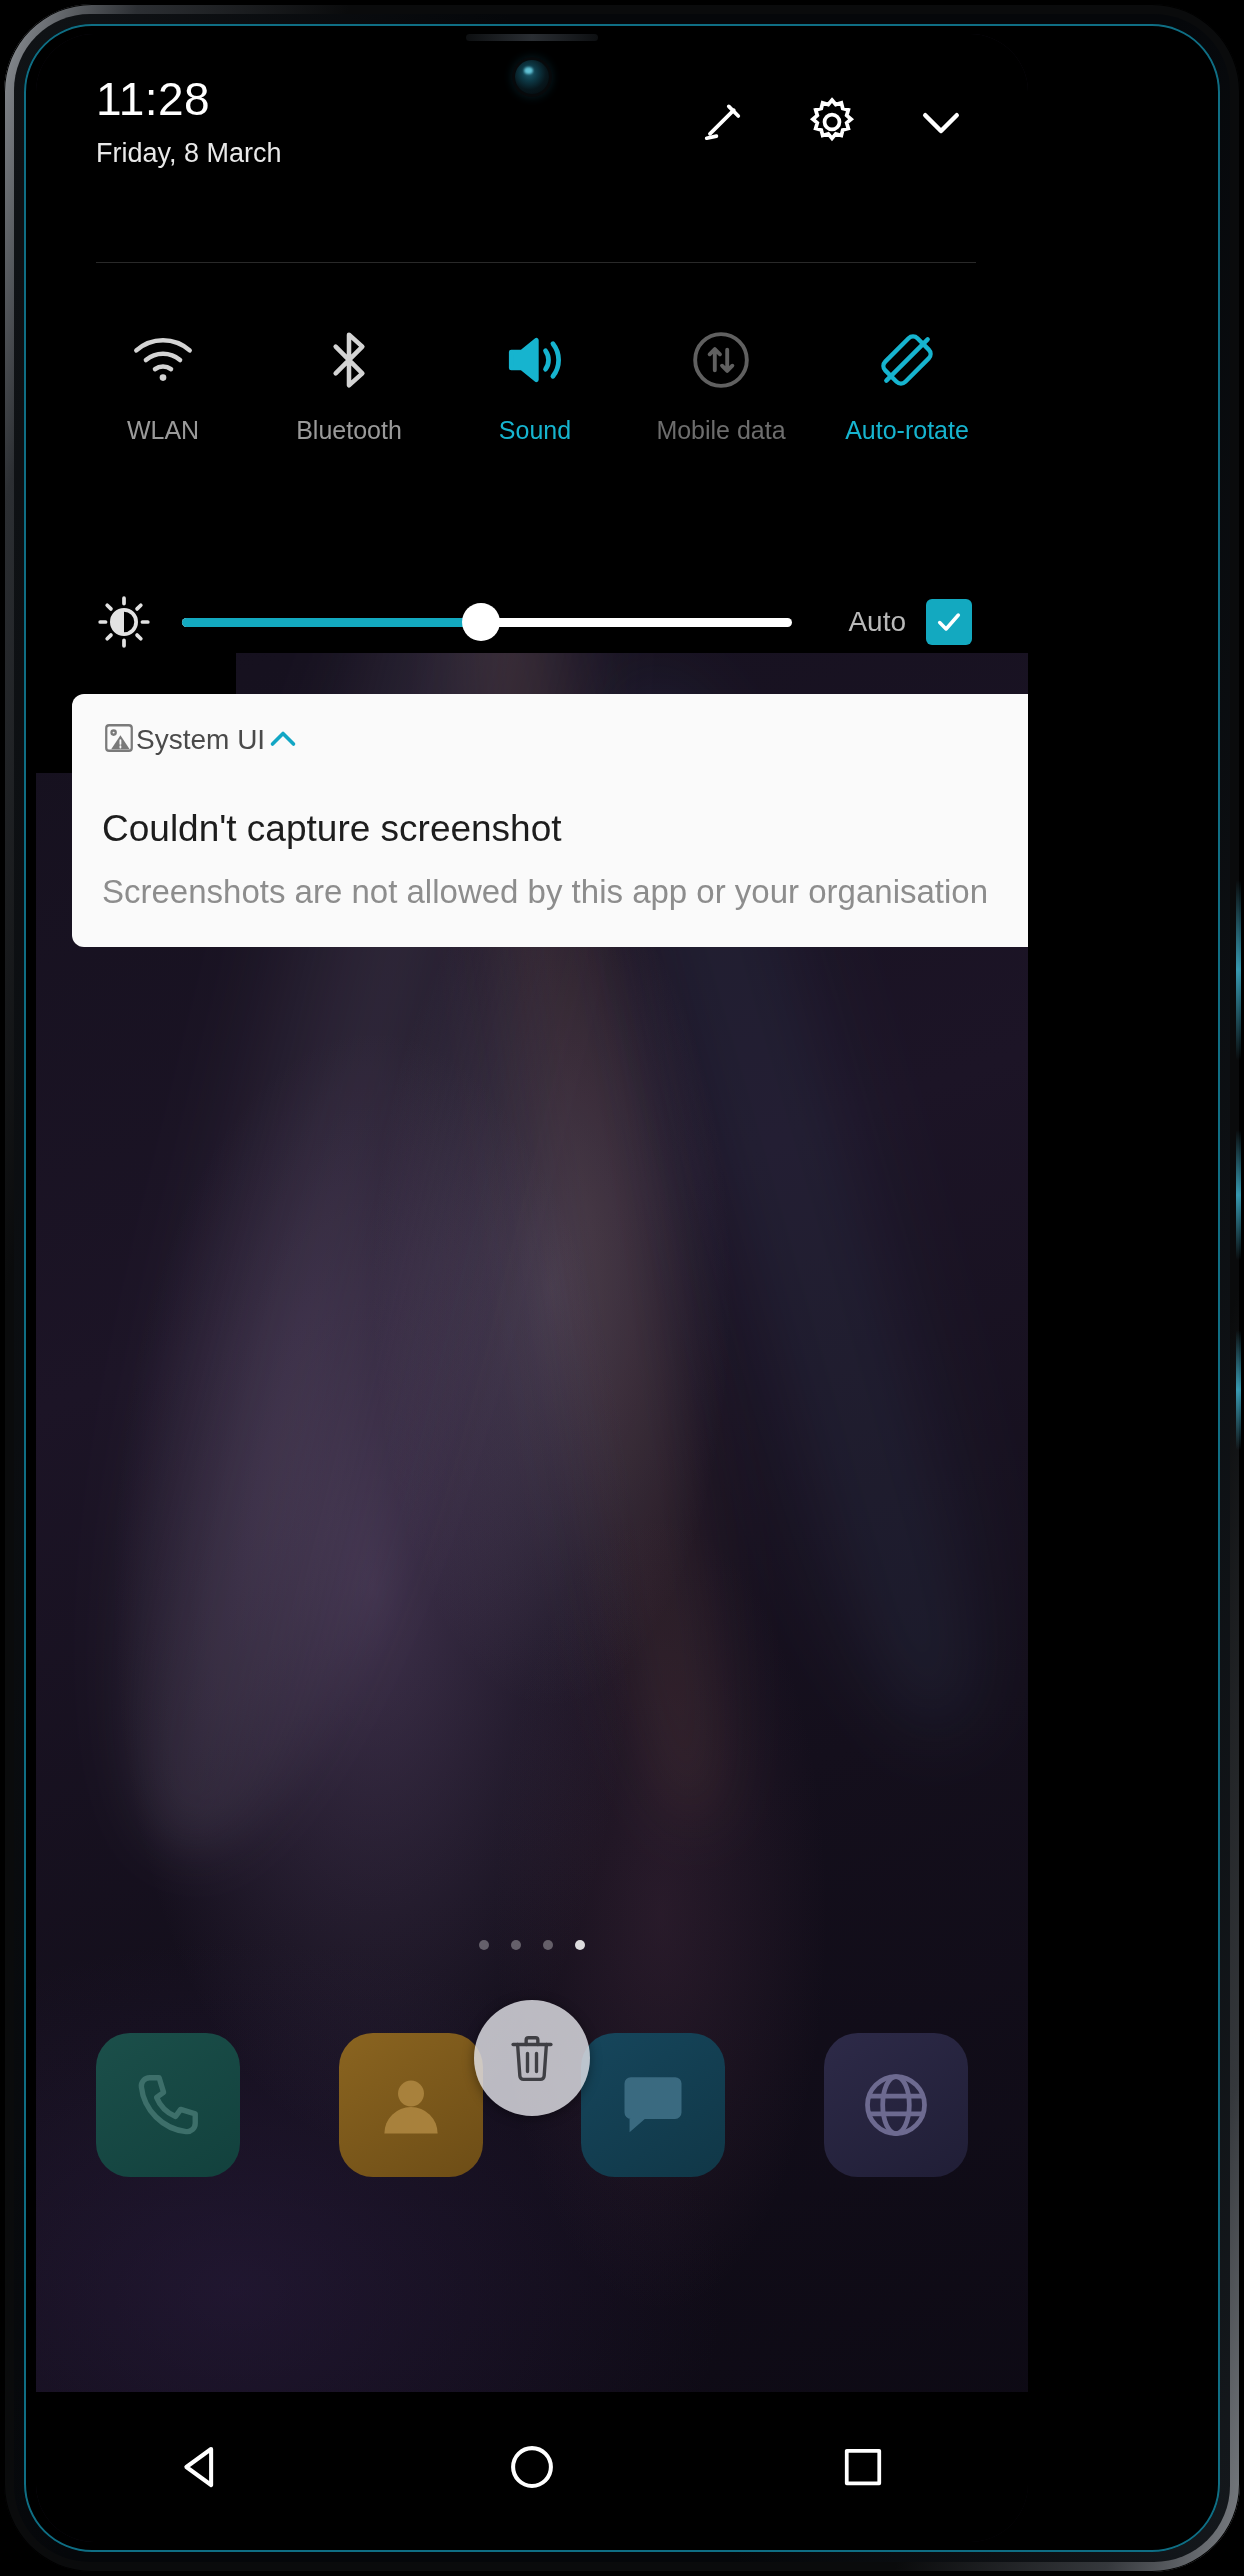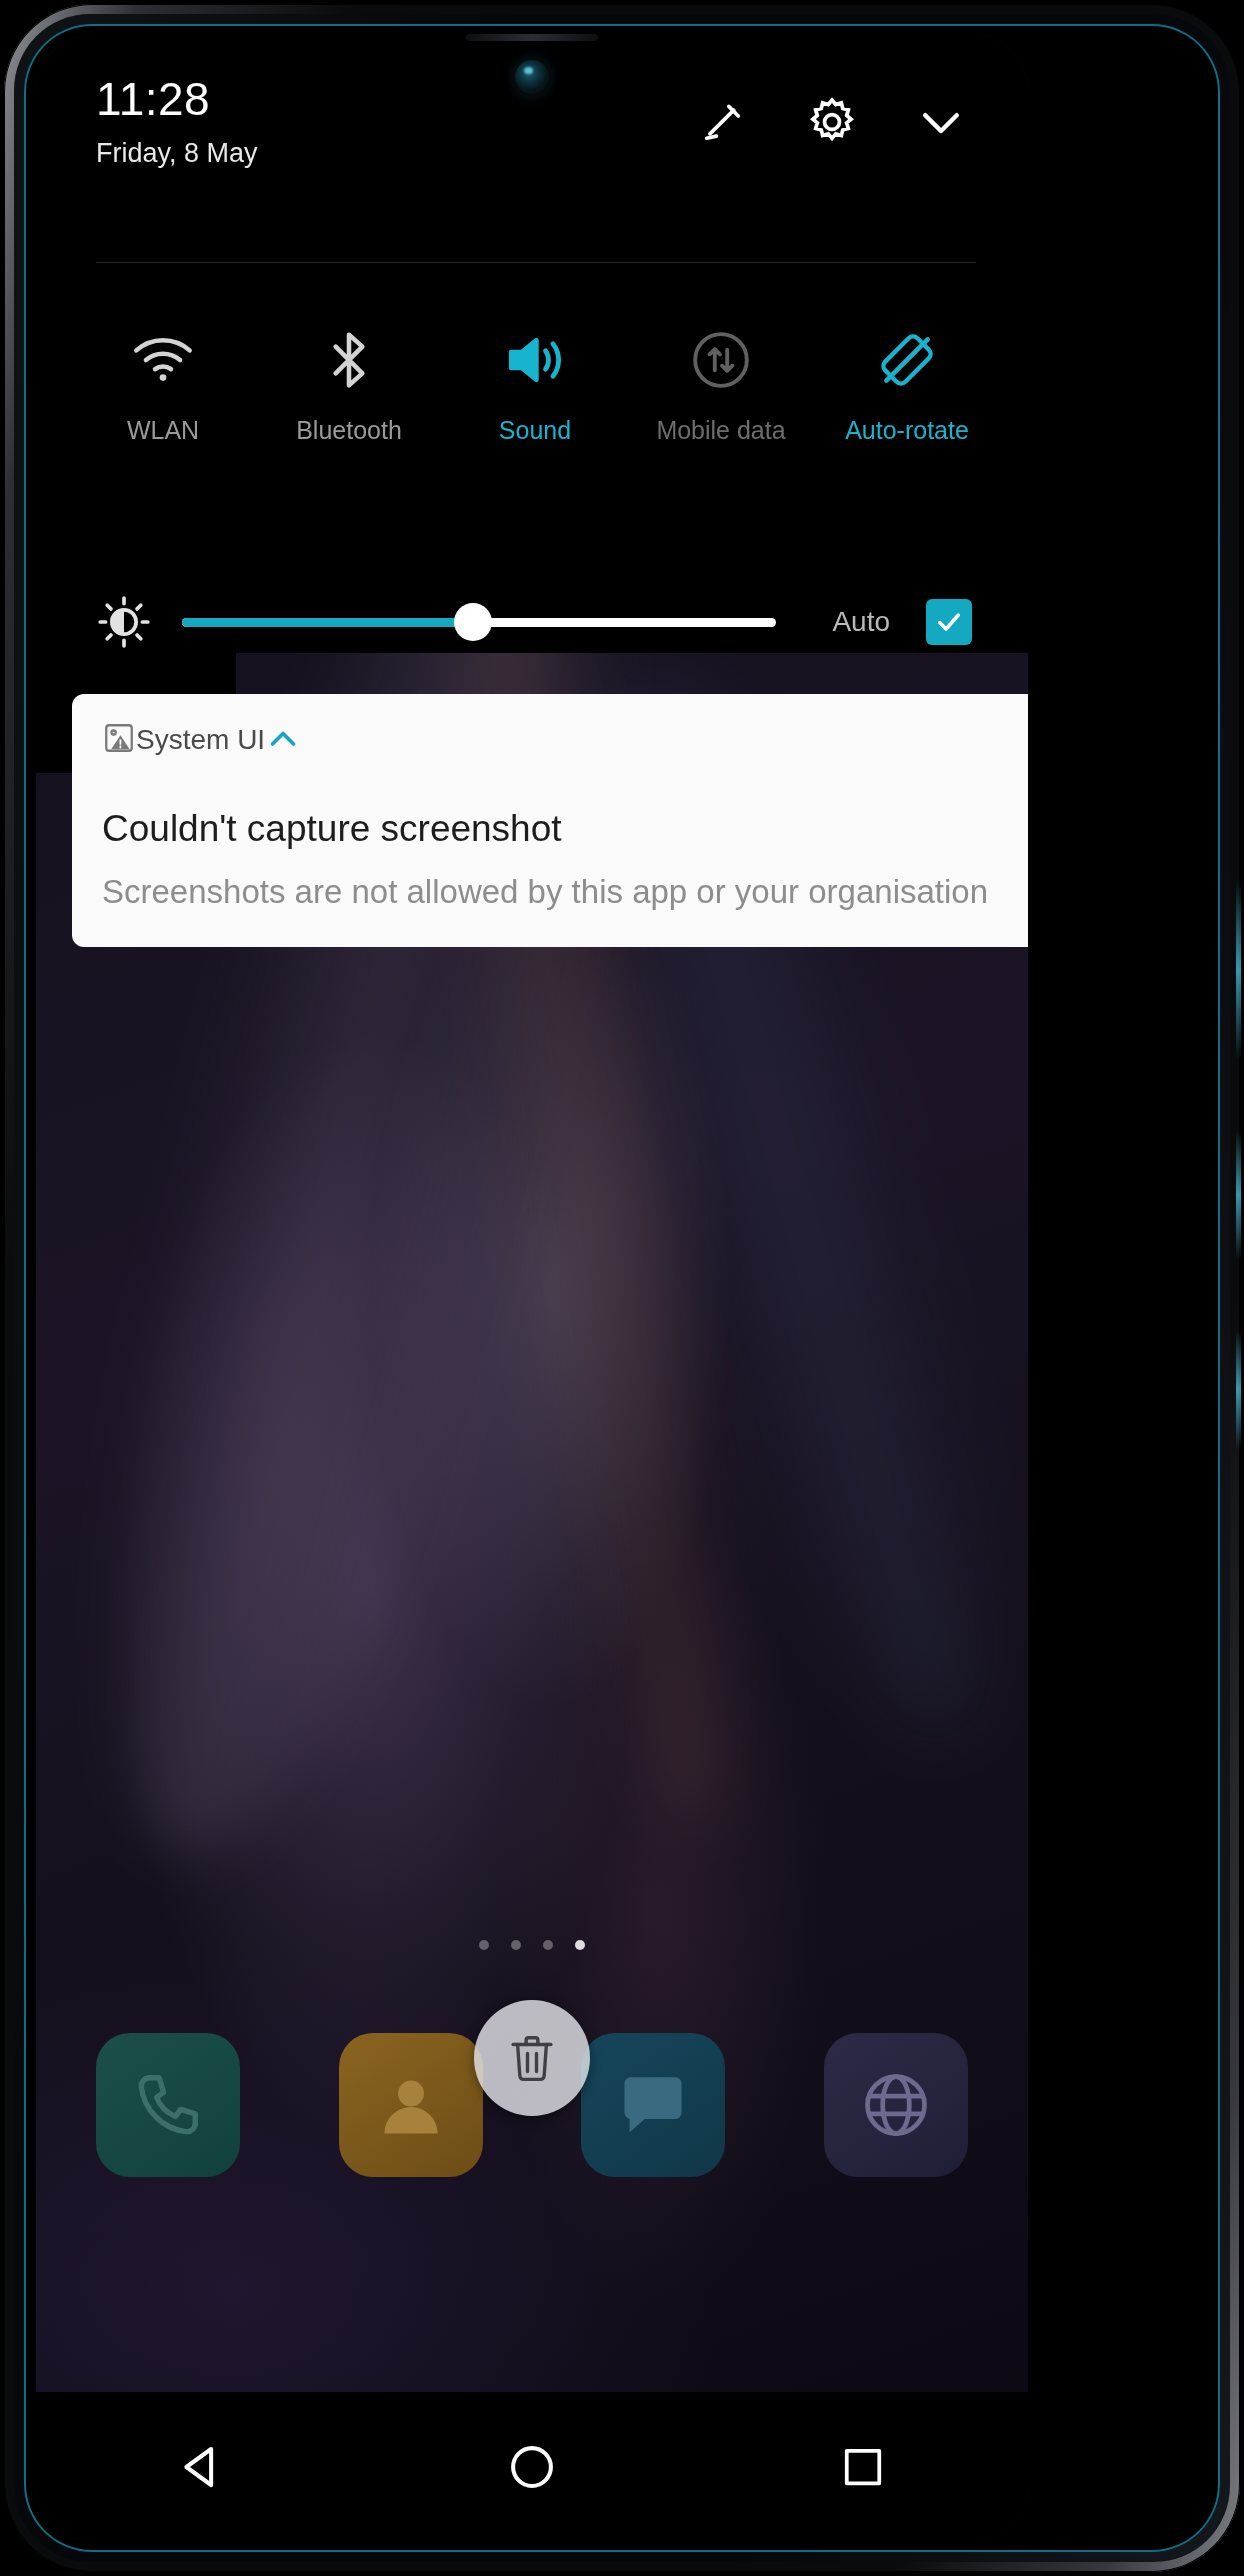--- a/index.html
+++ b/index.html
@@ -132,21 +132,21 @@
   .bicon{ width:86px; display:flex; align-items:center; justify-content:flex-start; }
   .track{
     position:relative; flex:1; height:9px; border-radius:5px; background:#fff;
     margin-right:56px;
   }
   .track .fill{ position:absolute; left:0; top:0; height:9px; width:49%; background:#13a9c0; border-radius:5px; }
   .track .knob{
     position:absolute; left:49%; top:50%; transform:translate(-50%,-50%);
     width:38px; height:38px; border-radius:50%; background:#fff;
   }
-  .auto-lb{ color:#b9b9b9; font-size:28px; margin-right:36px; }
+  .auto-lb{ color:#b9b9b9; font-size:28px; margin-right:20px; }
   .auto-box{
     width:46px; height:46px; border-radius:6px; background:#13a9c0;
     display:flex; align-items:center; justify-content:center;
   }
 
   
   .notif{
     position:absolute; left:36px; top:660px; width:1100px;
     background:#fafafa; border-radius:12px; padding:26px 30px 34px 30px;
   }
@@ -214,21 +214,21 @@
     <div class="shade"></div>
     <div class="shade-tail"></div>
 
     <div class="notch">
       <div class="earpiece"></div>
     </div>
     <div class="camera"></div>
 
     <div class="sheader">
       <div class="clock">11:28</div>
-      <div class="date">Friday, 8 May</div>
+      <div class="date">Friday, 8 March</div>
 
       <div class="hdr-icons">
         <span>
           <svg width="52" height="52" viewBox="0 0 24 24" fill="none" stroke="#ffffff" stroke-width="1.7" stroke-linecap="round">
             <path d="M5.5 17.5 L16.5 6.5"></path>
             <path d="M4 19.5 L8.5 18.5"></path>
             <path d="M14.2 4.8 L18.6 9.2"></path>
           </svg>
         </span>
         <span>

